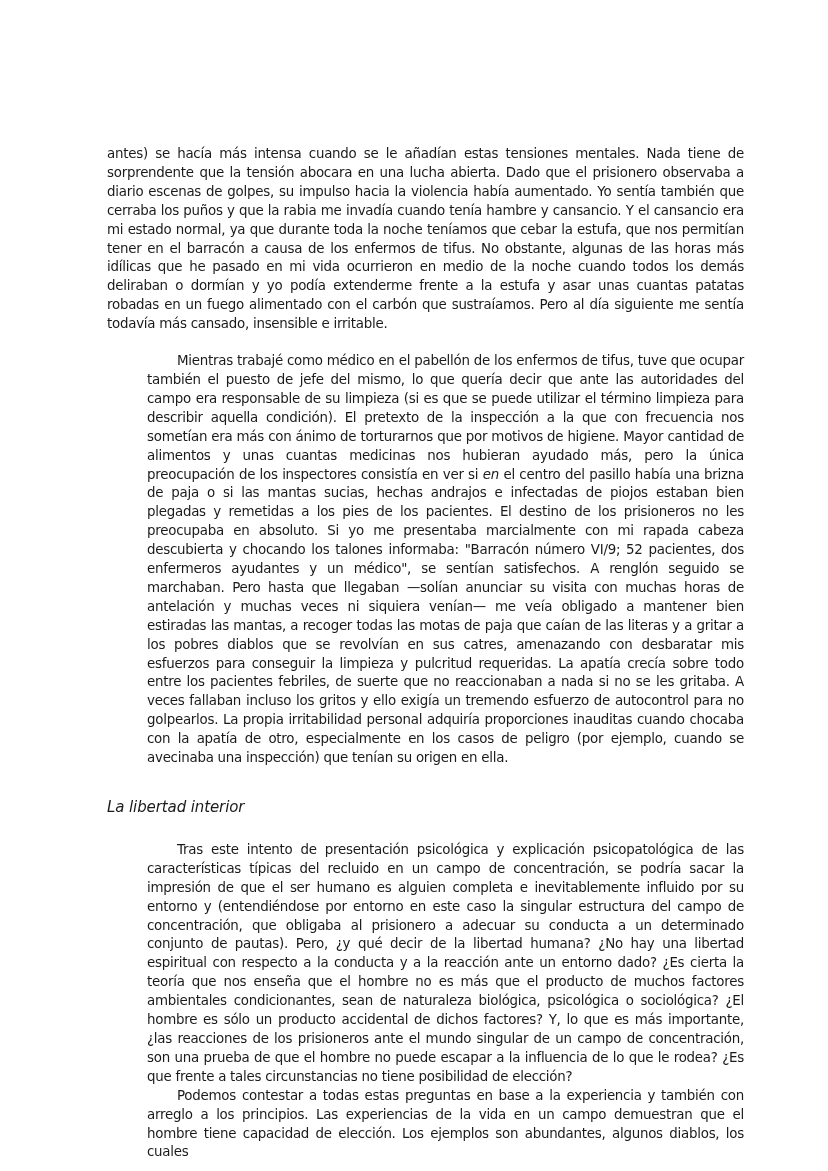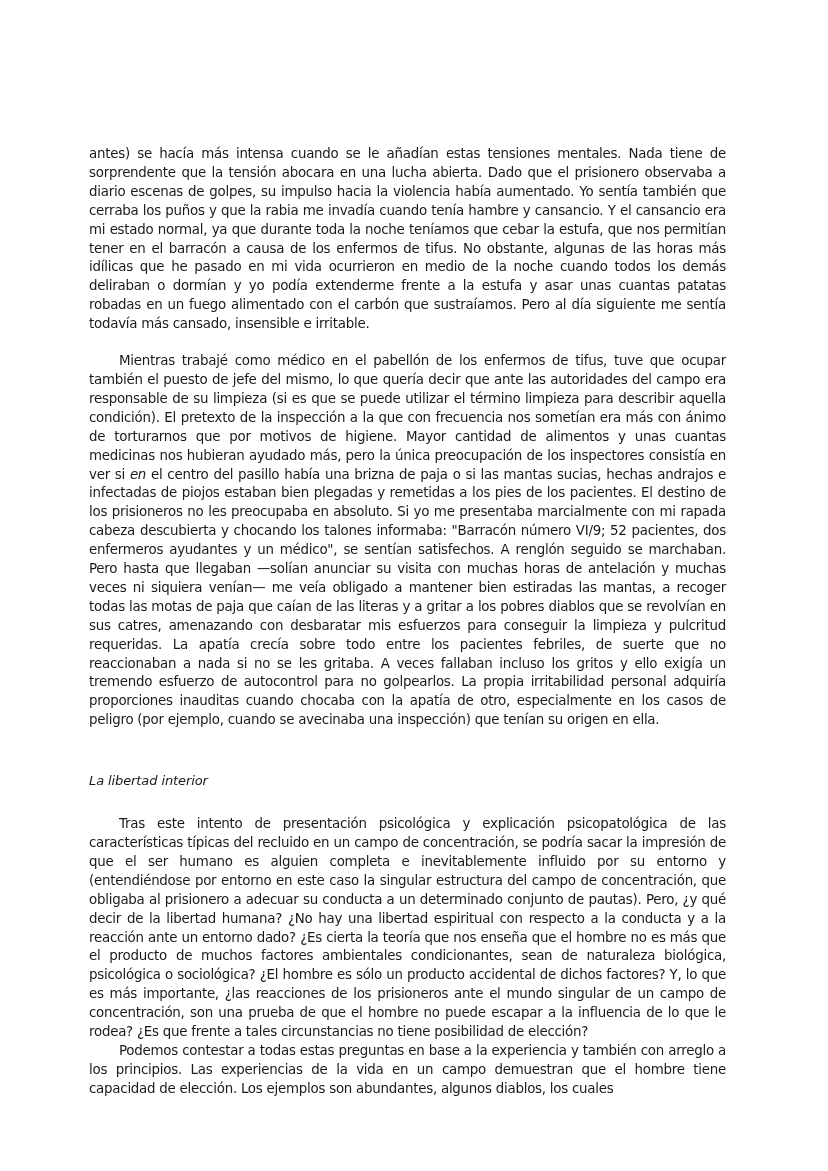--- a/index.html
+++ b/index.html
@@ -1,27 +1,27 @@
 <!DOCTYPE html>
 <html><head>
 <meta charset="utf-8">
 <style>
   html, body { margin: 0; padding: 0; background: #ffffff; }
   body { width: 828px; height: 1171px; position: relative; overflow: hidden; }
   .page {
-    position: absolute; left: 89px; top: 145px; width: 637px;
+    position: absolute; left: 107px; top: 145px; width: 637px;
     font-family: "DejaVu Sans", sans-serif;
     font-size: 13.4px; line-height: 18.9px; color: #1a1a1a;
     letter-spacing: -0.25px;
   }
   p { margin: 0; text-align: justify; }
-  .indent { text-indent: 30px; }
+  .indent { text-indent: 30px; margin-left: 40px; }
   .gap1 { margin-top: 18px; }
   .heading {
-    font-style: italic; font-size: 13px; margin-top: 42px; margin-bottom: 24px;
+    font-style: italic; font-size: 15px; margin-top: 30px; margin-bottom: 24px;
     letter-spacing: -0.1px;
   }
 </style>
 </head>
 <body>
 
 <div class="page">
   <p>antes) se hacía más intensa cuando se le añadían estas tensiones mentales. Nada tiene de sorprendente que la tensión abocara en una lucha abierta. Dado que el prisionero observaba a diario escenas de golpes, su impulso hacia la violencia había aumentado. Yo sentía también que cerraba los puños y que la rabia me invadía cuando tenía hambre y cansancio. Y el cansancio era mi estado normal, ya que durante toda la noche teníamos que cebar la estufa, que nos permitían tener en el barracón a causa de los enfermos de tifus. No obstante, algunas de las horas más idílicas que he pasado en mi vida ocurrieron en medio de la noche cuando todos los demás deliraban o dormían y yo podía extenderme frente a la estufa y asar unas cuantas patatas robadas en un fuego alimentado con el carbón que sustraíamos. Pero al día siguiente me sentía todavía más cansado, insensible e irritable.</p>
 
   <p class="indent gap1"><span>Mientras trabajé como médico en el pabellón de los enfermos de tifus, tuve que ocupar también el puesto de jefe del mismo, lo que quería decir que ante las autoridades del campo era responsable de su limpieza (si es que se puede utilizar el término limpieza para describir aquella condición). El pretexto de la inspección a la que con frecuencia nos sometían era más con ánimo de torturarnos que por motivos de higiene. Mayor cantidad de alimentos y unas cuantas medicinas nos hubieran ayudado más, pero la única preocupación de los inspectores consistía en ver si </span><em>en</em><span> el centro del pasillo había una brizna de paja o si las mantas sucias, hechas andrajos e infectadas de piojos estaban bien plegadas y remetidas a los pies de los pacientes. El destino de los prisioneros no les preocupaba en absoluto. Si yo me presentaba marcialmente con mi rapada cabeza descubierta y chocando los talones informaba: "Barracón número VI/9; 52 pacientes, dos enfermeros ayudantes y un médico", se sentían satisfechos. A renglón seguido se marchaban. Pero hasta que llegaban —solían anunciar su visita con muchas horas de antelación y muchas veces ni siquiera venían— me veía obligado a mantener bien estiradas las mantas, a recoger todas las motas de paja que caían de las literas y a gritar a los pobres diablos que se revolvían en sus catres, amenazando con desbaratar mis esfuerzos para conseguir la limpieza y pulcritud requeridas. La apatía crecía sobre todo entre los pacientes febriles, de suerte que no reaccionaban a nada si no se les gritaba. A veces fallaban incluso los gritos y ello exigía un tremendo esfuerzo de autocontrol para no golpearlos. La propia irritabilidad personal adquiría proporciones inauditas cuando chocaba con la apatía de otro, especialmente en los casos de peligro (por ejemplo, cuando se avecinaba una inspección) que tenían su origen en ella.</span></p>

